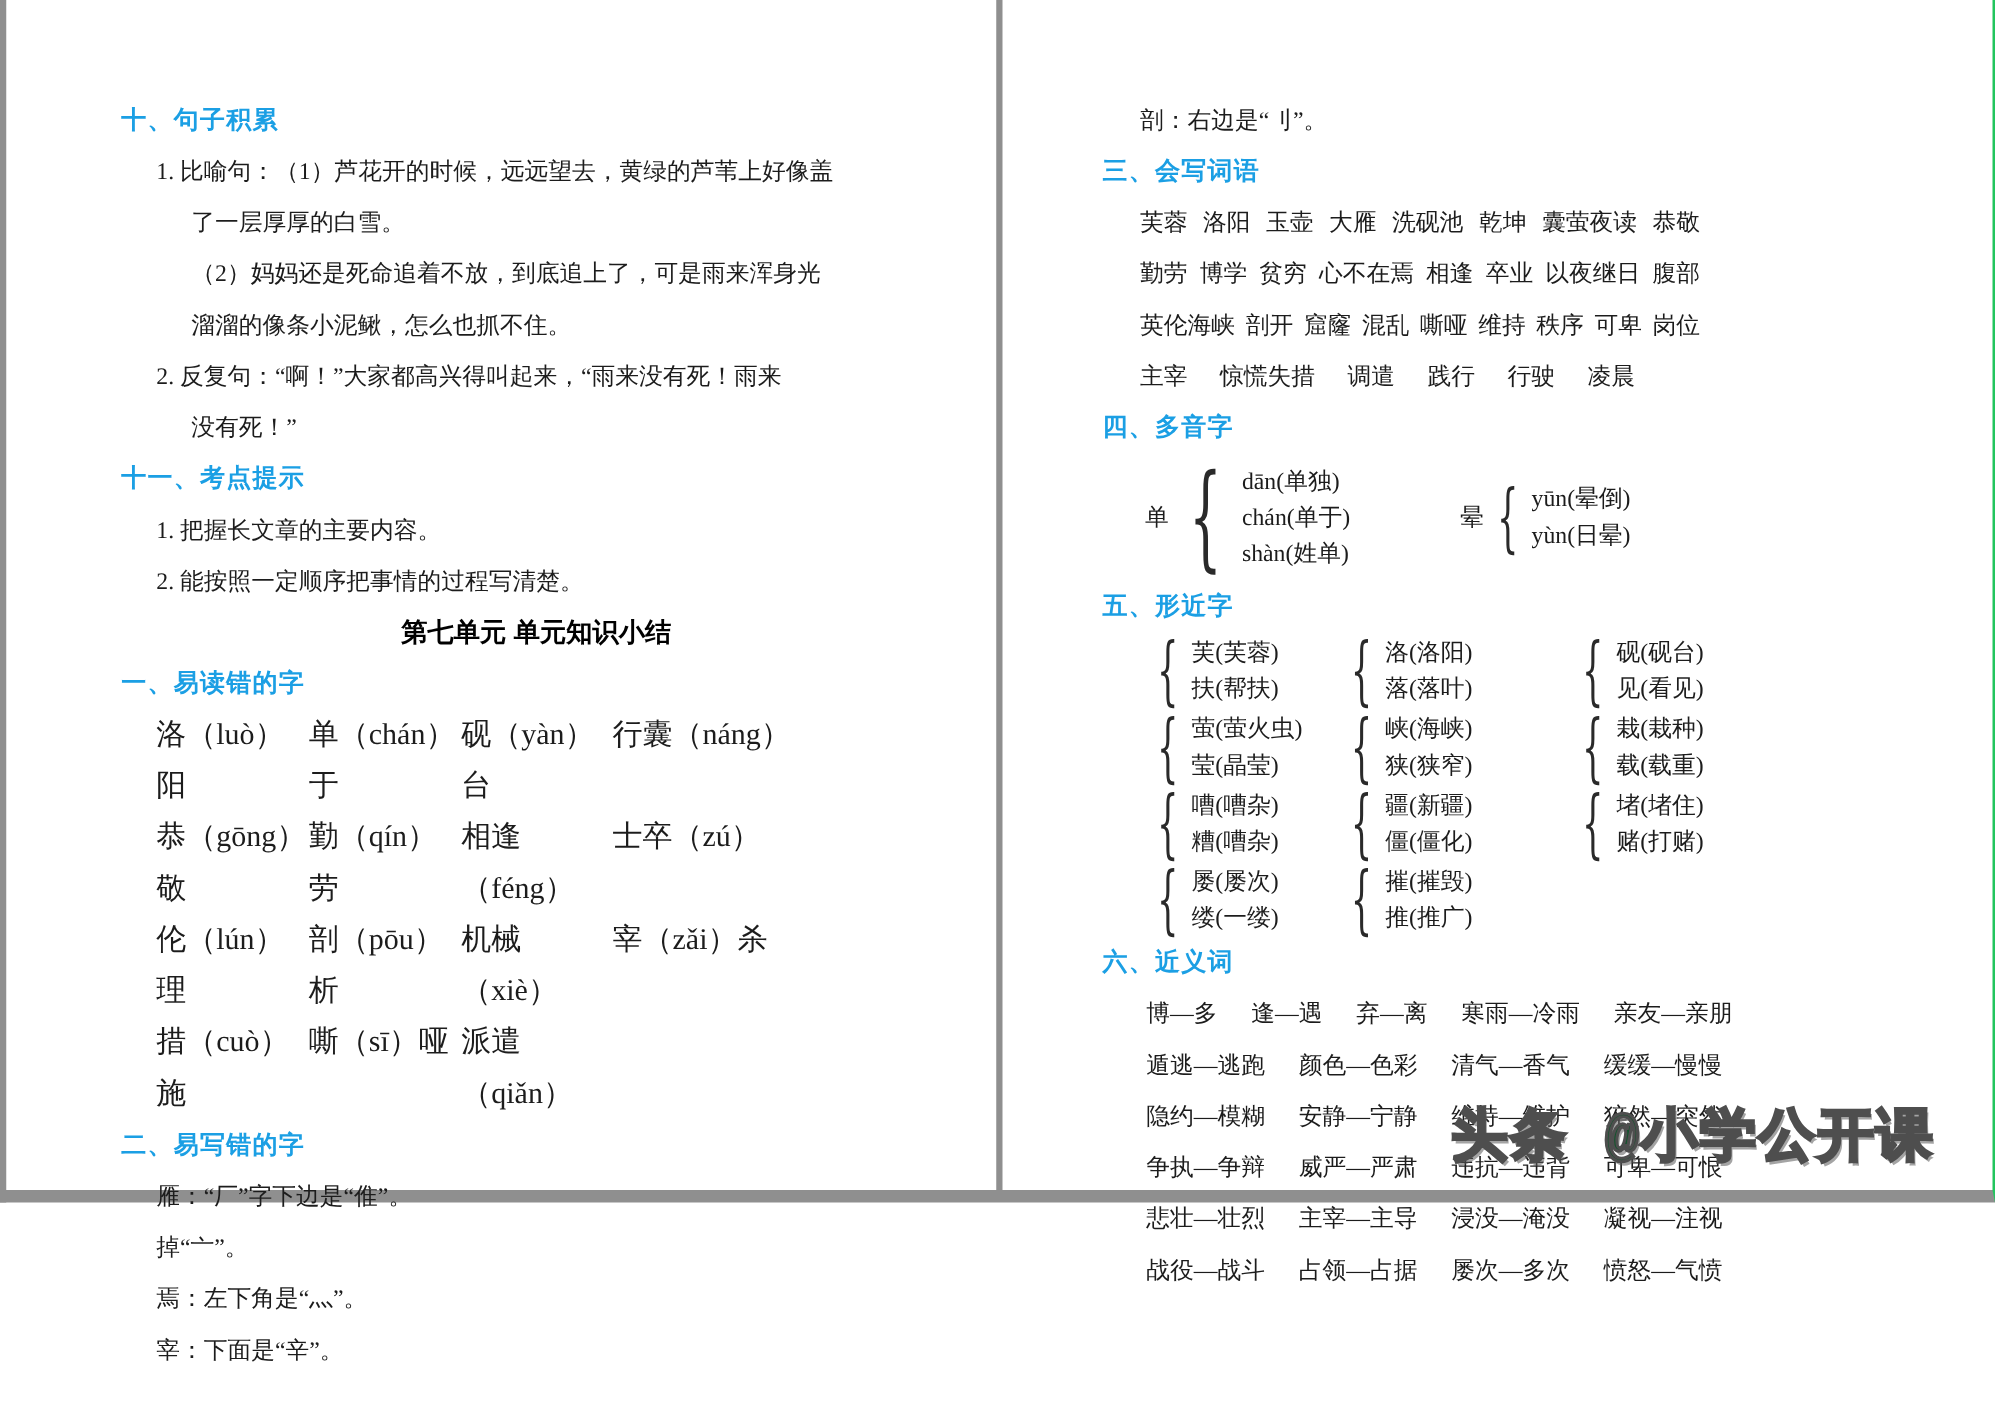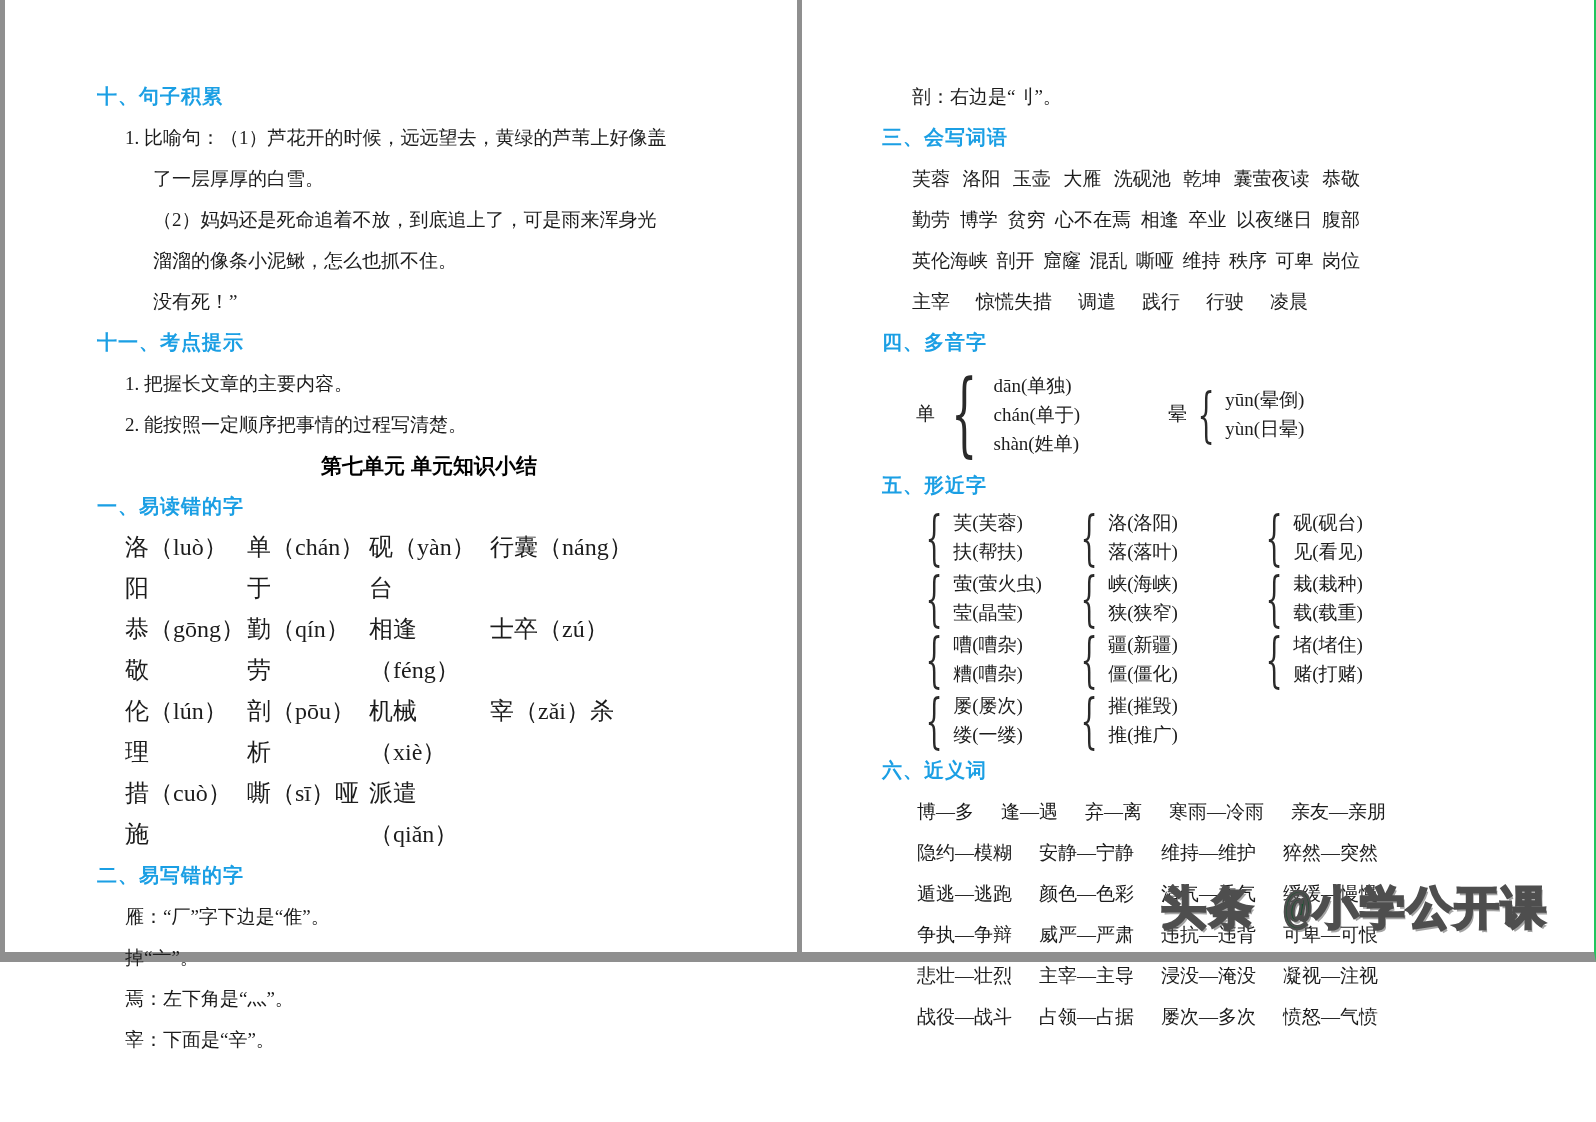--- a/index.html
+++ b/index.html
@@ -76,20 +76,21 @@
 <body>
 
 <div class="doc">
 
   <div class="page page-left">
     <div class="h">十、句子积累</div>
     <div class="bl i1">1. 比喻句：（1）芦花开的时候，远远望去，黄绿的芦苇上好像盖</div>
     <div class="bl i2">了一层厚厚的白雪。</div>
     <div class="bl i2">（2）妈妈还是死命追着不放，到底追上了，可是雨来浑身光</div>
     <div class="bl i2">溜溜的像条小泥鳅，怎么也抓不住。</div>
+    <div class="bl i1">2. 反复句：“啊！”大家都高兴得叫起来，“雨来没有死！雨来</div>
     <div class="bl i2">没有死！”</div>
 
     <div class="h">十一、考点提示</div>
     <div class="bl i1">1. 把握长文章的主要内容。</div>
     <div class="bl i1">2. 能按照一定顺序把事情的过程写清楚。</div>
 
     <div class="unit-title">第七单元 单元知识小结</div>
 
     <div class="h">一、易读错的字</div>
     <div class="chartable">
@@ -266,32 +267,32 @@
 
     <div class="h">六、近义词</div>
     <div class="syn-row">
         <span>博—多</span>
         <span>逢—遇</span>
         <span>弃—离</span>
         <span>寒雨—冷雨</span>
         <span>亲友—亲朋</span>
       </div>
     <div class="syn-row">
+        <span>遁逃—逃跑</span>
+        <span>颜色—色彩</span>
+        <span>清气—香气</span>
+        <span>缓缓—慢慢</span>
+      </div>
+    <div class="syn-row">
         <span>隐约—模糊</span>
         <span>安静—宁静</span>
         <span>维持—维护</span>
         <span>猝然—突然</span>
       </div>
     <div class="syn-row">
-        <span>遁逃—逃跑</span>
-        <span>颜色—色彩</span>
-        <span>清气—香气</span>
-        <span>缓缓—慢慢</span>
-      </div>
-    <div class="syn-row">
         <span>争执—争辩</span>
         <span>威严—严肃</span>
         <span>违抗—违背</span>
         <span>可卑—可恨</span>
       </div>
     <div class="syn-row">
         <span>悲壮—壮烈</span>
         <span>主宰—主导</span>
         <span>浸没—淹没</span>
         <span>凝视—注视</span>

